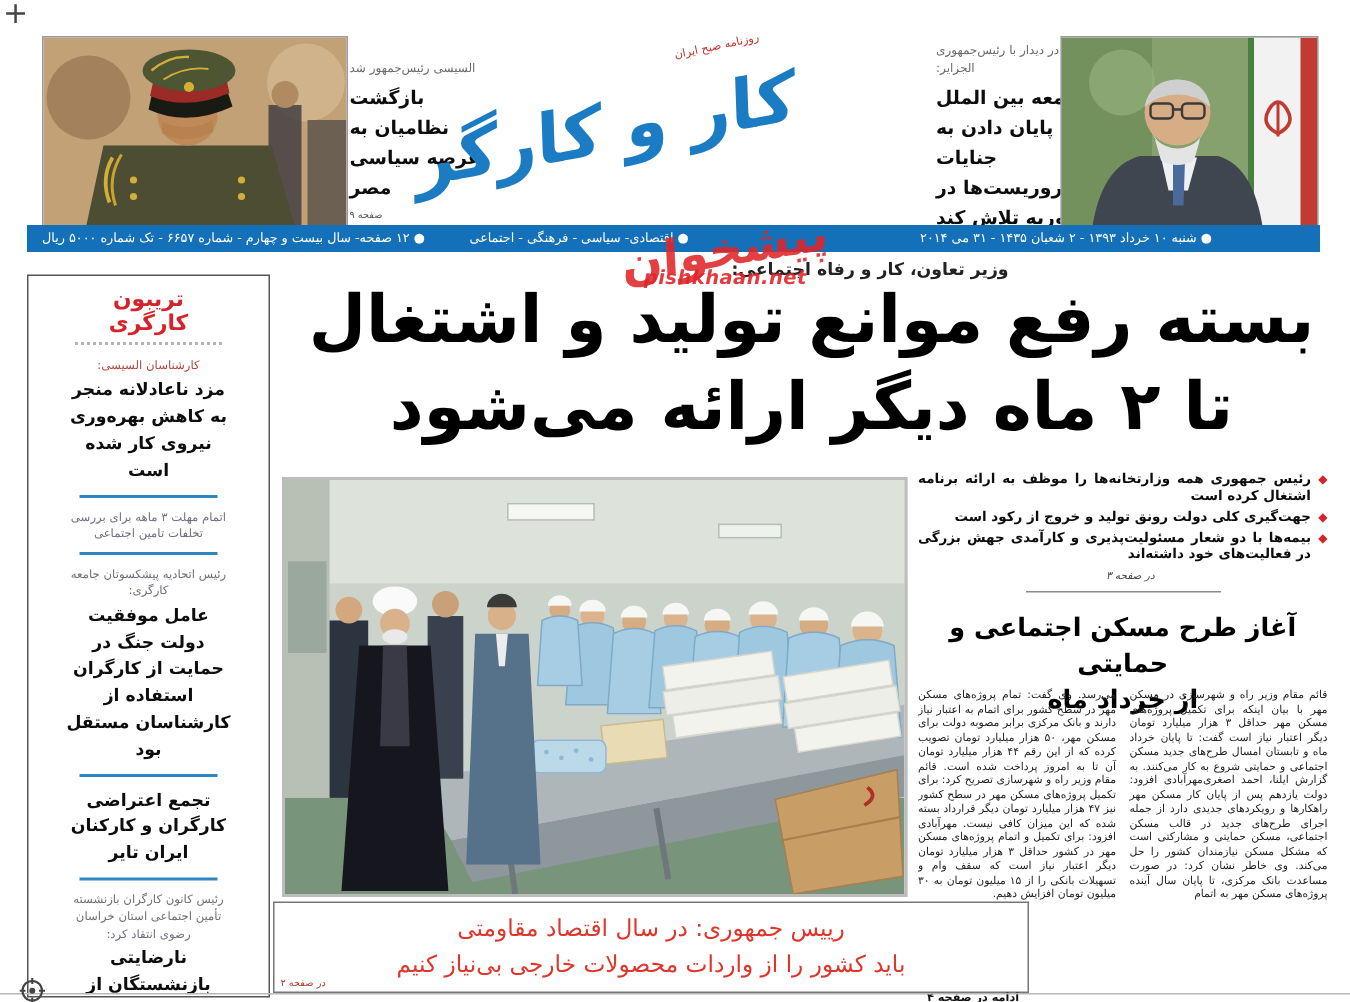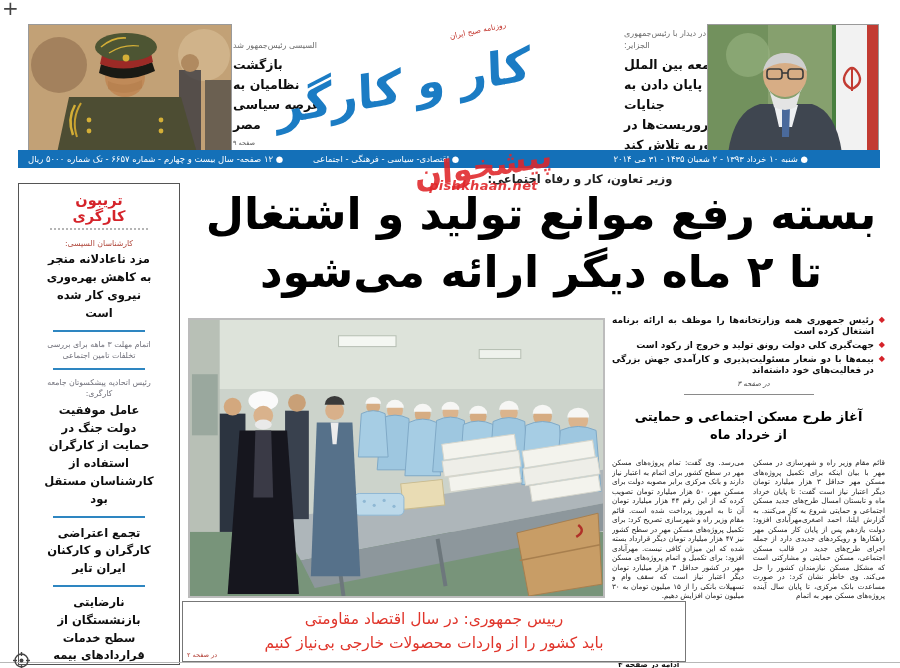--- a/index.html
+++ b/index.html
@@ -54,21 +54,21 @@
   .red-banner-line{font-size:15.5px;color:#e0352b;line-height:1.55;}
   .red-banner-line.first{margin-top:5px;}
   .red-banner-pageref{position:absolute;left:4px;bottom:2px;font-size:6.5px;color:#b03a30;}
   
   .lead-bullets{left:612px;top:315px;width:273px;}
   .bullet-item{position:relative;padding-right:11px;font-size:9px;font-weight:bold;line-height:1.22;
       text-align:justify;color:#0d0d0d;margin-bottom:3px;}
   .bullet-diamond{position:absolute;right:0;top:0;color:#d5232a;font-size:8px;}
   .bullets-pageref{font-size:7px;color:#444;text-align:center;margin:4px 14px 0 24px;font-style:italic;}
   .bullets-divider{width:130px;border-top:1px solid #8a8a8a;margin:6px auto 0;}
-  .housing-title{left:612px;top:408px;width:273px;text-align:center;font-weight:bold;font-size:13px;
+  .housing-title{left:612px;top:408px;width:273px;text-align:center;font-weight:bold;font-size:17px;
       line-height:1.4;color:#000;}
   .housing-cols{left:612px;top:458px;width:273px;height:182px;display:flex;gap:9px;overflow:hidden;}
   .hcol{flex:1;font-size:7.2px;line-height:1.32;text-align:justify;color:#222;}
   .housing-continue{left:618px;top:645px;font-size:7.5px;font-weight:bold;color:#111;margin-top:15px;}
   
   .bottom-rule{left:0;bottom:5px;width:900px;border-top:1px solid #b8b8b8;}
   .compass-icon{left:13px;bottom:-1px;width:17px;height:17px;}
 </style>
 </head>
 <body>
@@ -179,20 +179,21 @@
       <div class="tribune-item-title">عامل موفقیت دولت جنگ در حمایت از کارگران استفاده از کارشناسان مستقل بود</div>
     </div>
     <div class="tribune-divider"></div>
 
     <div>
       <div class="tribune-item-title">تجمع اعتراضی کارگران و کارکنان ایران تایر</div>
     </div>
     <div class="tribune-divider"></div>
 
     <div>
+      <div class="tribune-kicker">رئیس کانون کارگران بازنشسته تأمین اجتماعی استان خراسان رضوی انتقاد کرد:</div>
       <div class="tribune-item-title">نارضایتی بازنشستگان از سطح خدمات قراردادهای بیمه تکمیلی</div>
     </div>
     <div class="tribune-divider"></div>
 
     <div>
       <div class="tribune-item-title">مرگ ۸ کارگر زن فیلیپینی در آتش</div>
     </div>
 
   </div>
 

